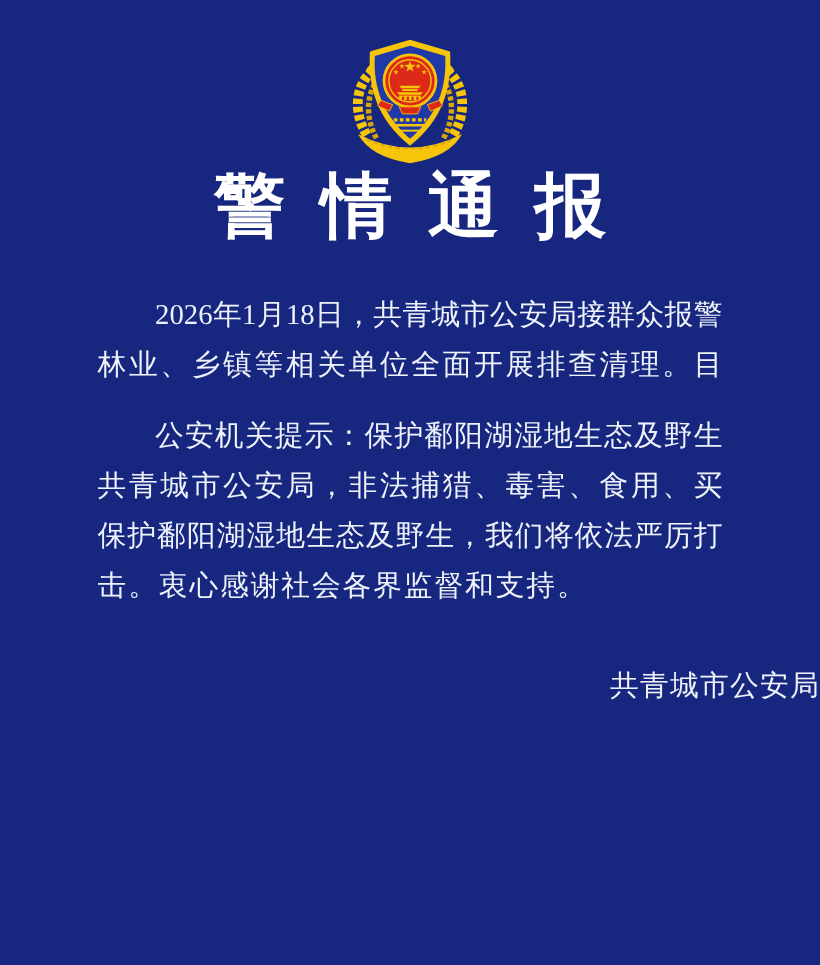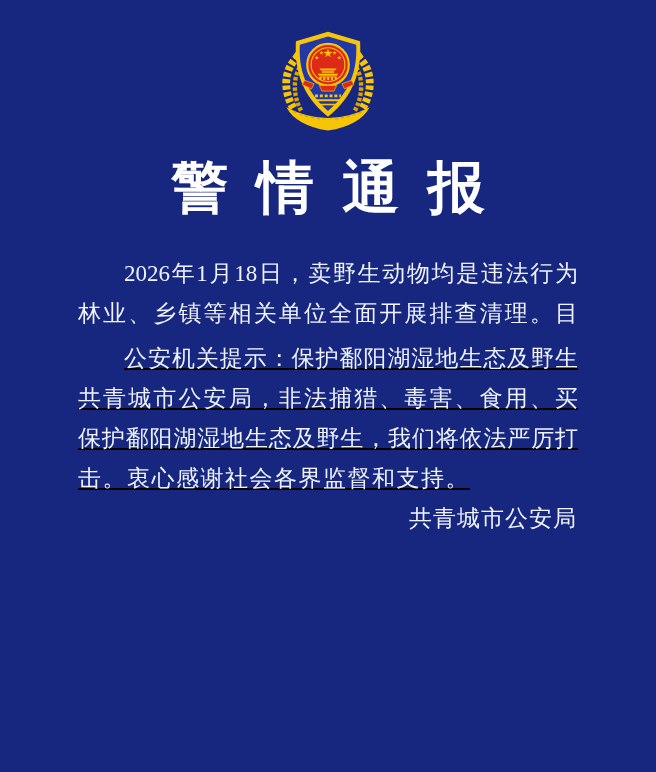--- a/index.html
+++ b/index.html
@@ -5,21 +5,20 @@
   html,body{margin:0;padding:0;}
   .poster{
     position:relative;
     width:656px;height:772px;
     background:var(--background,#17277f);
     overflow:hidden;
     font-family:"Liberation Serif", serif;
   }
   .emblem{display:block;margin:28px auto 0;width:104px;height:108px;}
   .title{
-    margin-top:22px;
     text-align:center;
     color:var(--title_text,#ffffff);
     font-size:57px;
     line-height:1.05;
     font-weight:bold;
     letter-spacing:0.5em;
     text-indent:0.5em;
   }
   .body-text{
     width:500px;
@@ -31,23 +30,23 @@
     line-height:40px;
     text-align:justify;
     text-align-last:justify;
     white-space:nowrap;
   }
   .line.no-stretch{
     text-align-last:left;
     letter-spacing:1.5px;
   }
   .line.indent{text-indent:2em;}
-  .para+.para{margin-top:5px;text-decoration:underline;}
+  .para+.para{margin-top:17px;}
   .signature{
-    padding-right:79px;
+    margin-top:40px;
     text-align:right;
   }
   .signature .issuer,
   .signature .date{
     color:var(--body_text,#eef2fa);
     font-size:23px;
     line-height:40px;
     letter-spacing:1px;
   }
   .signature .date{margin-top:5px;}
@@ -107,21 +106,21 @@
       <path d="M45,76 h30" stroke="#f6c50a" stroke-width="3" stroke-dasharray="3.4 2.2" fill="none"></path>
       <path d="M44,81 h32" stroke="#f6c50a" stroke-width="2.2" fill="none"></path>
       <path d="M50,86 h20" stroke="#f6c50a" stroke-width="1.8" fill="none"></path>
     </g>
   </svg>
 
   <div class="title">警情通报</div>
 
   <div class="body-text">
     <div class="para">
-      <div class="line indent">2026年1月18日，卖野生动物均是违法行为</div>
+      <div class="line indent">2026年1月18日，共青城市公安局接群众报警</div>
       <div class="line">林业、乡镇等相关单位全面开展排查清理。目</div>
     </div>
     <div class="para">
       <div class="line indent">公安机关提示：保护鄱阳湖湿地生态及野生</div>
       <div class="line">共青城市公安局，非法捕猎、毒害、食用、买</div>
       <div class="line">保护鄱阳湖湿地生态及野生，我们将依法严厉打</div>
       <div class="line no-stretch">击。衷心感谢社会各界监督和支持。</div>
     </div>
   </div>
 

